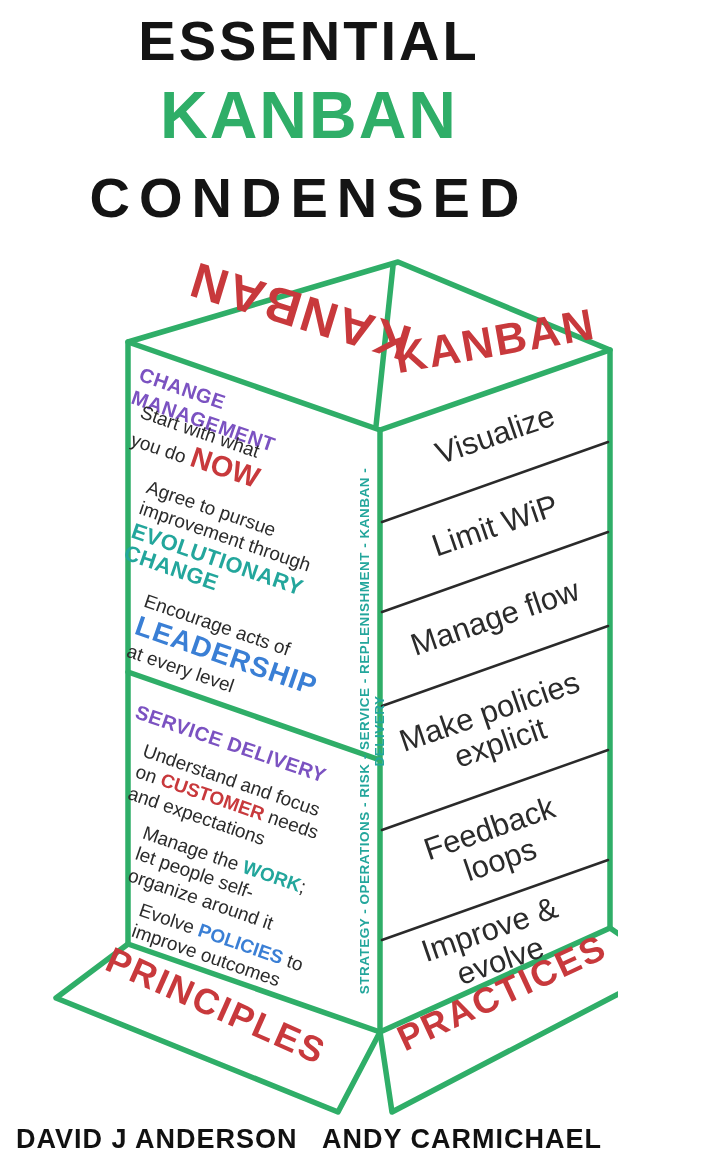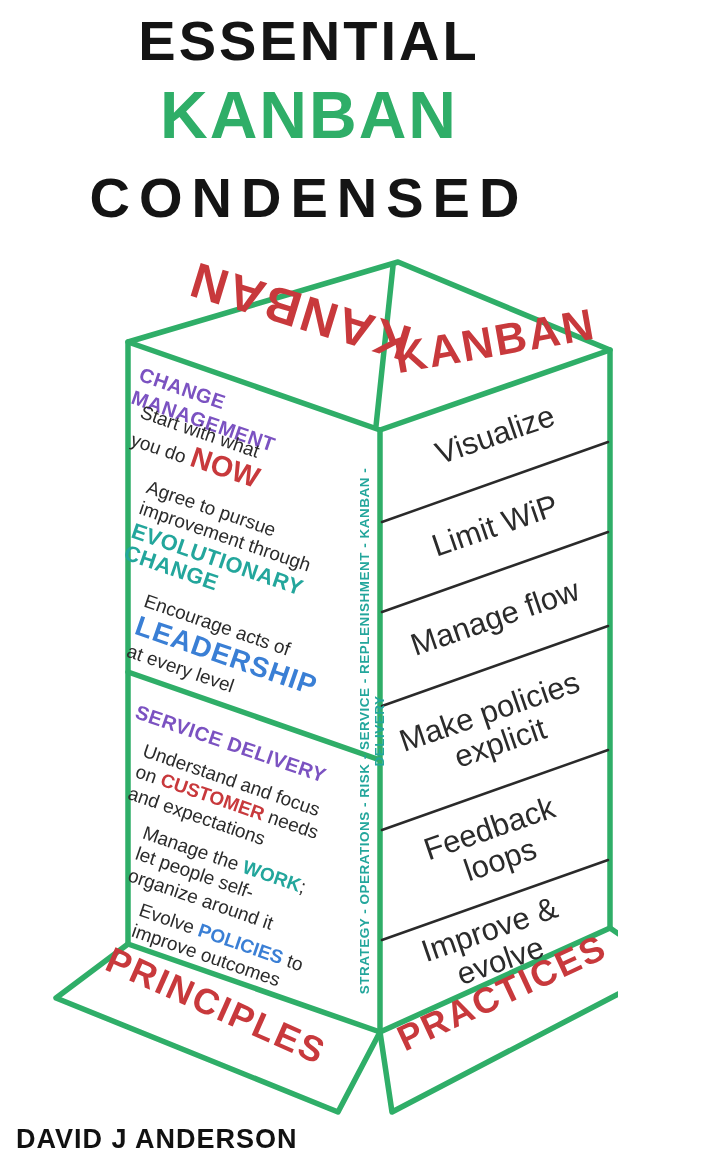--- a/index.html
+++ b/index.html
@@ -151,15 +151,16 @@
   <div class="abs practice" style="top:912px;">
     <span class="pl">Improve &amp;</span>
     <span class="pl">evolve</span>
   </div>
 
   <div class="abs flap-label principles">PRINCIPLES</div>
   <div class="abs flap-label practices">PRACTICES</div>
 
   <footer class="authors">
     <div>DAVID J ANDERSON</div>
+    <div>ANDY CARMICHAEL</div>
   </footer>
 
 </div>
 
 </body></html>

